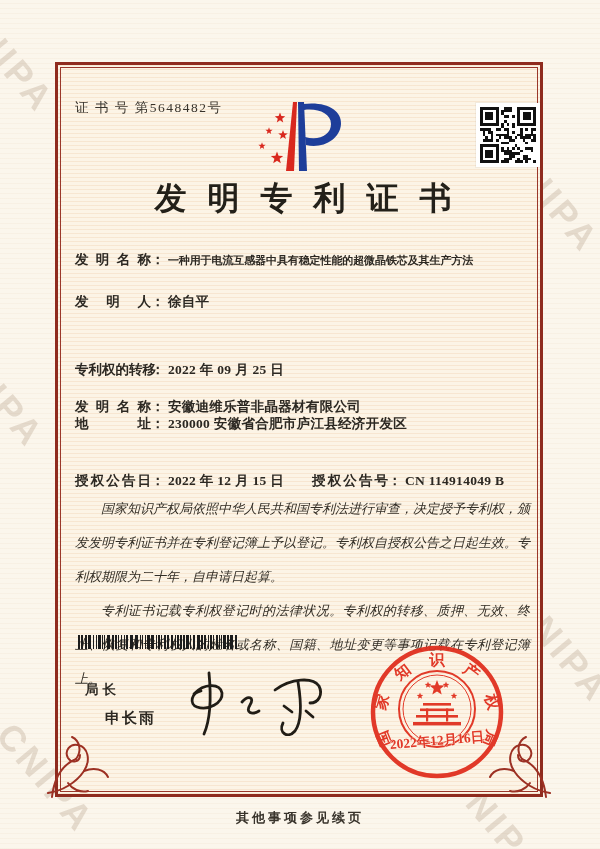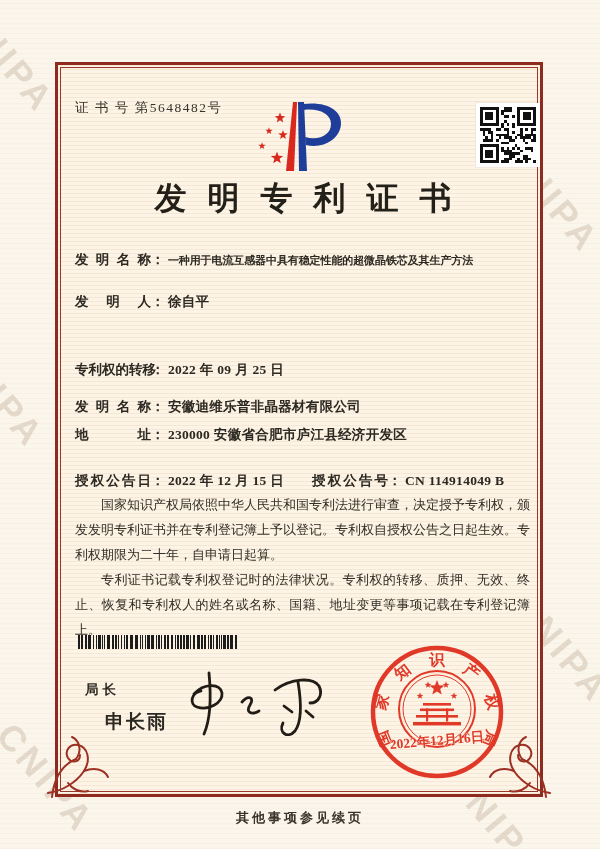--- a/index.html
+++ b/index.html
@@ -36,25 +36,25 @@
     position:absolute;left:0;right:0;top:177px;text-align:center;
     font-size:32px;font-weight:bold;letter-spacing:21px;padding-left:27px;
     color:#232019;
   }
   .field-row{position:absolute;left:75px;right:60px;white-space:nowrap;font-size:13.5px;font-weight:bold;color:#2c2822;}
   .flabel{display:inline-block;width:76px;text-align:justify;text-align-last:justify;vertical-align:bottom;}
   .colon{display:inline-block;}
   .fvalue{letter-spacing:.3px;}
   .fvalue.long{font-size:11px;letter-spacing:-.1px;}
   .pair2{position:absolute;left:237px;top:0;}
-  .paras{position:absolute;left:75px;right:70px;top:492px;color:#322d25;font-size:13px;line-height:25px;text-align:justify;}
+  .paras{position:absolute;left:75px;right:70px;top:492px;color:#322d25;font-size:13px;line-height:34px;text-align:justify;font-style:italic;}
   .paras p{margin:0;text-indent:2em;}
   .barcode{position:absolute;left:78px;top:635px;}
   .director-title{position:absolute;left:85px;top:681px;font-size:13.5px;font-weight:bold;letter-spacing:4px;color:#2c2822;}
-  .director-name{position:absolute;left:85px;top:709px;font-size:19px;font-weight:bold;letter-spacing:2px;color:#2c2822;padding-left:20px;}
+  .director-name{position:absolute;left:85px;top:709px;font-size:15px;font-weight:bold;letter-spacing:2px;color:#2c2822;padding-left:20px;}
   .signature{position:absolute;left:180px;top:666px;}
   .seal{position:absolute;left:362px;top:637px;opacity:.95;}
   .page-info{position:absolute;left:0;right:0;top:778px;text-align:center;font-size:12px;letter-spacing:1px;color:#3a352d;}
   .note{position:absolute;left:0;right:0;top:809px;text-align:center;font-size:13px;font-weight:bold;letter-spacing:3px;color:#38332b;}
   .flourish{position:absolute;top:721px;}
   .flourish.left{left:42px;transform:scaleX(-1);}
   .flourish.right{left:476px;}
 </style>
 </head>
 <body>
@@ -321,21 +321,21 @@
     <span class="fvalue">徐自平</span>
   </div>
   <div class="field-row" style="top:361px">
     <span class="flabel">专利权的转移</span><span class="colon">：</span>
     <span class="fvalue">2022 年 09 月 25 日</span>
   </div>
   <div class="field-row" style="top:398px">
     <span class="flabel">发明名称</span><span class="colon">：</span>
     <span class="fvalue">安徽迪维乐普非晶器材有限公司</span>
   </div>
-  <div class="field-row" style="top:426px">
+  <div class="field-row" style="top:415px">
     <span class="flabel">地址</span><span class="colon">：</span>
     <span class="fvalue">230000 安徽省合肥市庐江县经济开发区</span>
   </div>
   <div class="field-row" style="top:472px">
     <span class="flabel">授权公告日</span><span class="colon">：</span>
     <span class="fvalue">2022 年 12 月 15 日</span>
     <span class="pair2">
       <span class="flabel">授权公告号</span><span class="colon">：</span>
       <span class="fvalue">CN 114914049 B</span>
     </span>

